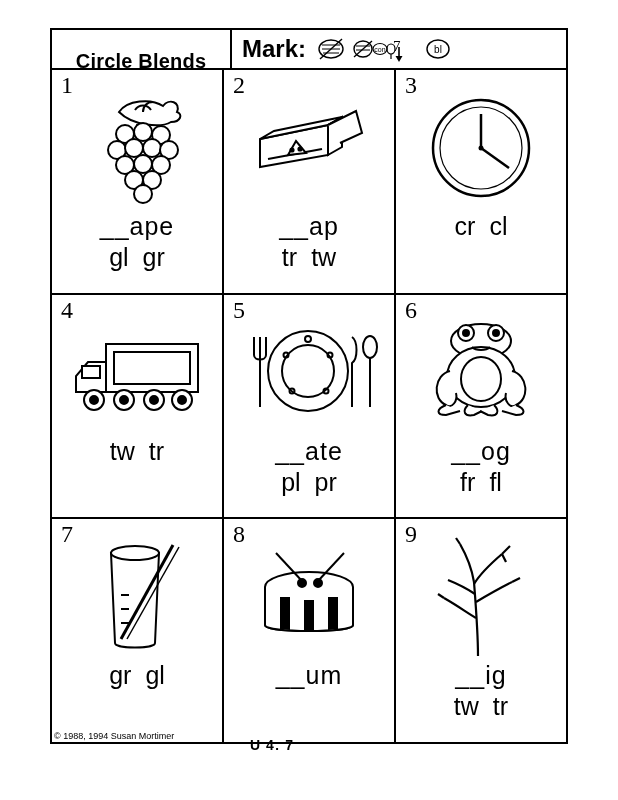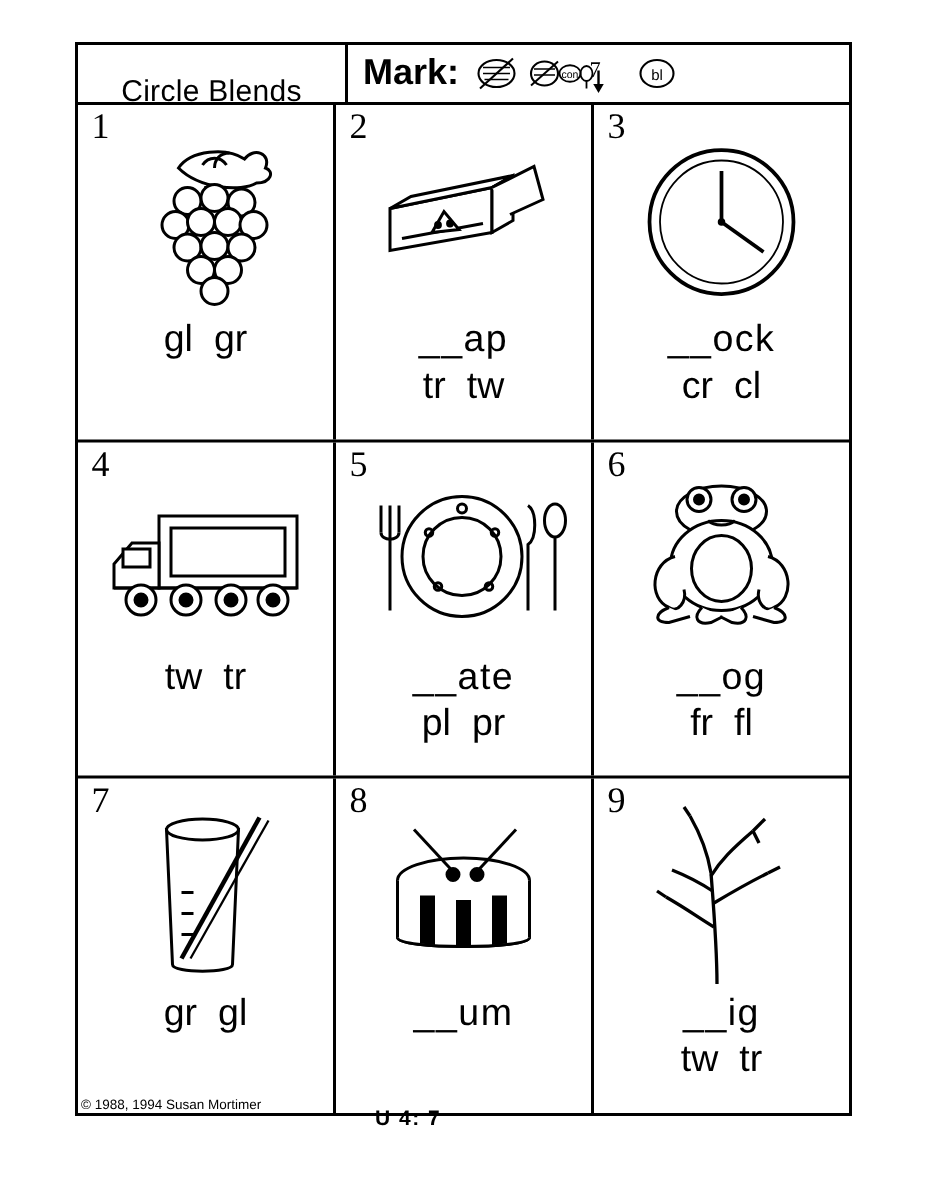--- a/index.html
+++ b/index.html
@@ -43,21 +43,21 @@
   .title-cell {
     width: 180px;
     border-right: 2px solid #000;
     box-sizing: border-box;
     display: flex;
     align-items: center;
     justify-content: center;
   }
   .title-cell .title-text {
     font-size: 20px;
-    font-weight: normal;
+    font-weight: bold;
     letter-spacing: .2px;
     margin-top: 24px;
   }
   .mark-cell {
     flex: 1;
     display: flex;
     align-items: center;
     padding-left: 10px;
     box-sizing: border-box;
   }
@@ -235,20 +235,21 @@
                   <circle cx="92" cy="62" r="9"></circle>
                 <circle cx="48" cy="77" r="9"></circle>
                   <circle cx="66" cy="76" r="9"></circle>
                   <circle cx="84" cy="77" r="9"></circle>
                 <circle cx="57" cy="92" r="9"></circle>
                   <circle cx="75" cy="92" r="9"></circle>
                 <circle cx="66" cy="106" r="9"></circle>
               </g>
             </svg>
           </div>
+          <div class="word">__ape</div>
           <div class="choices">
             <span>gl</span>
             <span>gr</span>
           </div>
         </div>
 
         <div class="cell">
           <span class="cell-num">2</span>
           <div class="art">
             <svg width="130" height="110" viewBox="0 0 130 110">
@@ -275,21 +276,20 @@
           <span class="cell-num">3</span>
           <div class="art">
             <svg width="120" height="120" viewBox="0 0 120 120">
               <circle cx="60" cy="60" r="48" fill="#fff" stroke="#000" stroke-width="2.5"></circle>
               <circle cx="60" cy="60" r="41" fill="none" stroke="#000" stroke-width="1.2"></circle>
               <line x1="60" y1="60" x2="60" y2="26" stroke="#000" stroke-width="2.5"></line>
               <line x1="60" y1="60" x2="88" y2="80" stroke="#000" stroke-width="2.5"></line>
               <circle cx="60" cy="60" r="2.5" fill="#000"></circle>
             </svg>
           </div>
-          <div class="word">__ock</div>
           <div class="choices">
             <span>cr</span>
             <span>cl</span>
           </div>
         </div>
       </div>
 
       <div class="grid-row">
 
         <div class="cell">

